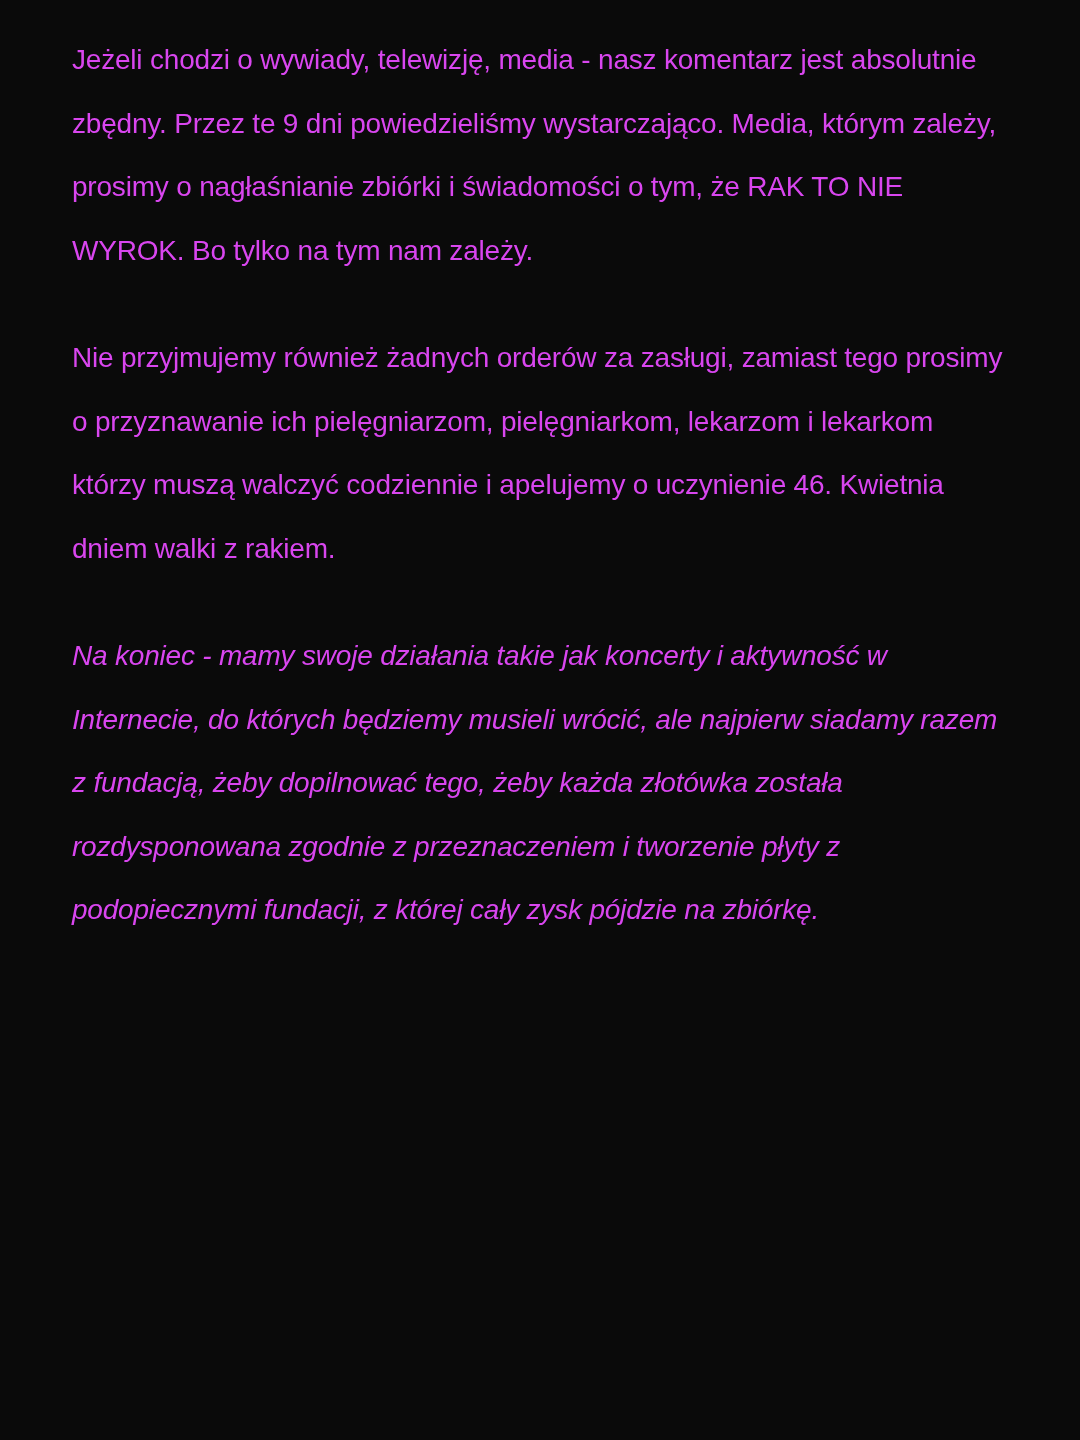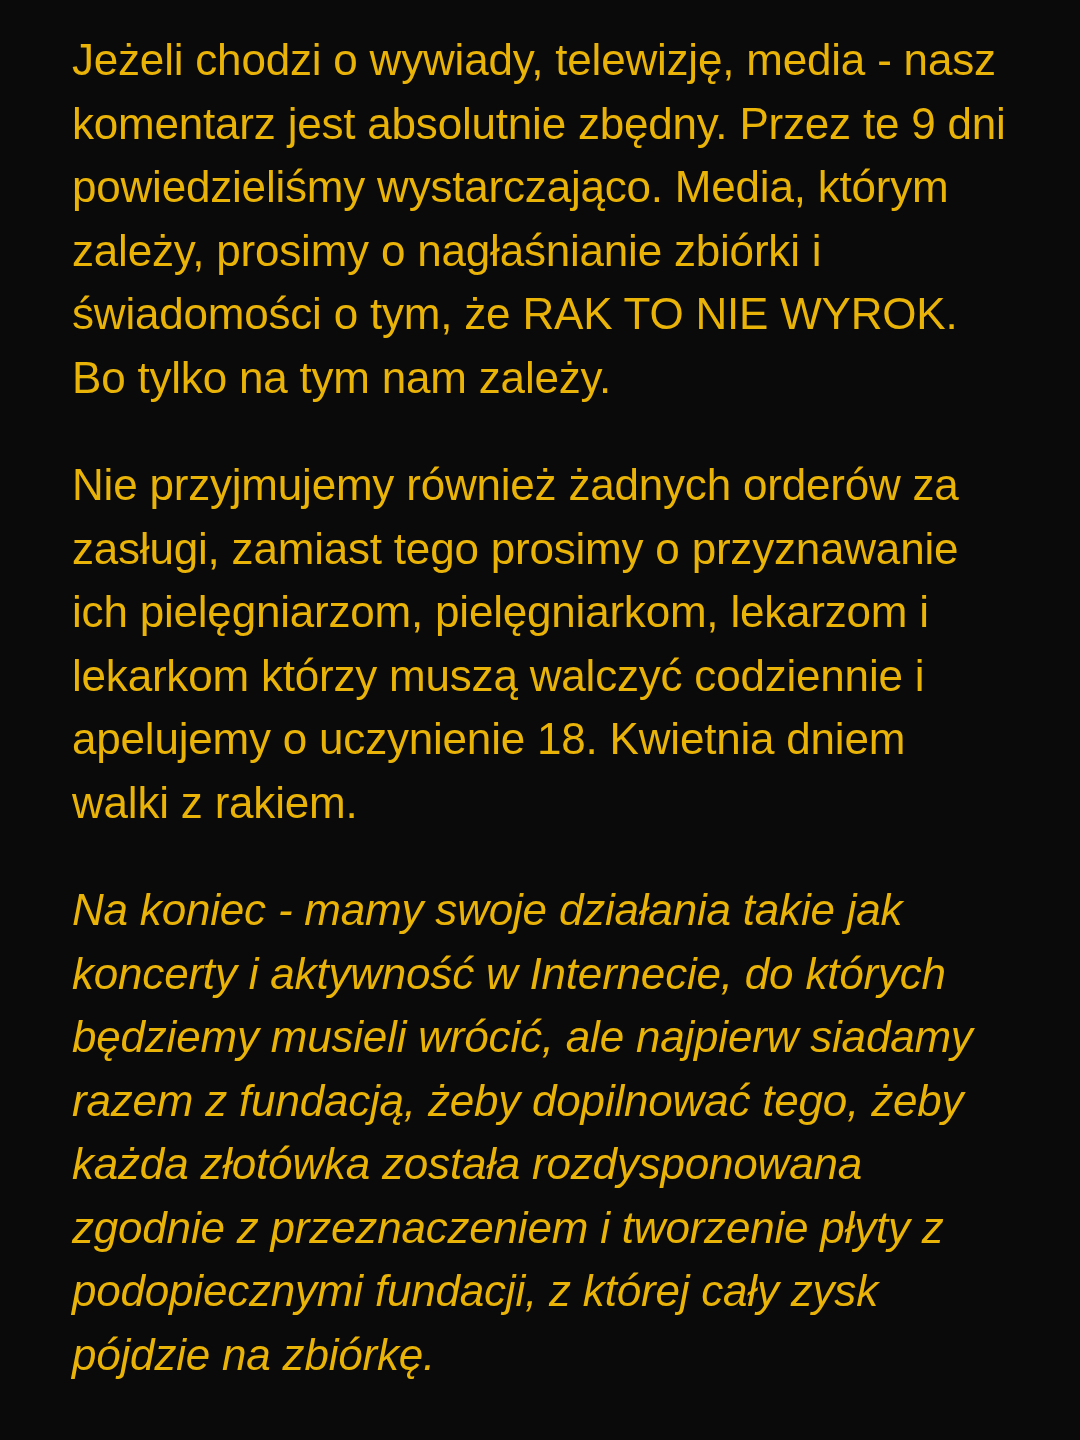--- a/index.html
+++ b/index.html
@@ -12,34 +12,34 @@
   }
   .page {
     width: 1080px;
     height: 1440px;
     background: #0a0a0a;
     box-sizing: border-box;
     padding: 28px 72px 0 72px;
     font-family: "Liberation Sans", sans-serif;
   }
   .text-block {
-    color: #eab308;
-    font-size: 44px;
+    color: #d946ef;
+    font-size: 28px;
     line-height: 63.5px;
     font-weight: 400;
     letter-spacing: -0.2px;
     margin: 0 0 44px 0;
     white-space: pre-wrap;
     word-wrap: break-word;
   }
   .text-block:last-child {
     margin-bottom: 0;
     font-style: italic;
   }
 </style>
 </head>
 <body>
 
 <div class="page">
   <p class="text-block">Jeżeli chodzi o wywiady, telewizję, media - nasz komentarz jest absolutnie zbędny. Przez te 9 dni powiedzieliśmy wystarczająco. Media, którym zależy, prosimy o nagłaśnianie zbiórki i świadomości o tym, że RAK TO NIE WYROK. Bo tylko na tym nam zależy.</p>
-  <p class="text-block">Nie przyjmujemy również żadnych orderów za zasługi, zamiast tego prosimy o przyznawanie ich pielęgniarzom, pielęgniarkom, lekarzom i lekarkom którzy muszą walczyć codziennie i apelujemy o uczynienie 18. Kwietnia dniem walki z rakiem.</p>
+  <p class="text-block">Nie przyjmujemy również żadnych orderów za zasługi, zamiast tego prosimy o przyznawanie ich pielęgniarzom, pielęgniarkom, lekarzom i lekarkom którzy muszą walczyć codziennie i apelujemy o uczynienie 46. Kwietnia dniem walki z rakiem.</p>
   <p class="text-block">Na koniec - mamy swoje działania takie jak koncerty i aktywność w Internecie, do których będziemy musieli wrócić, ale najpierw siadamy razem z fundacją, żeby dopilnować tego, żeby każda złotówka została rozdysponowana zgodnie z przeznaczeniem i tworzenie płyty z podopiecznymi fundacji, z której cały zysk pójdzie na zbiórkę.</p>
 </div>
 
 </body></html>

